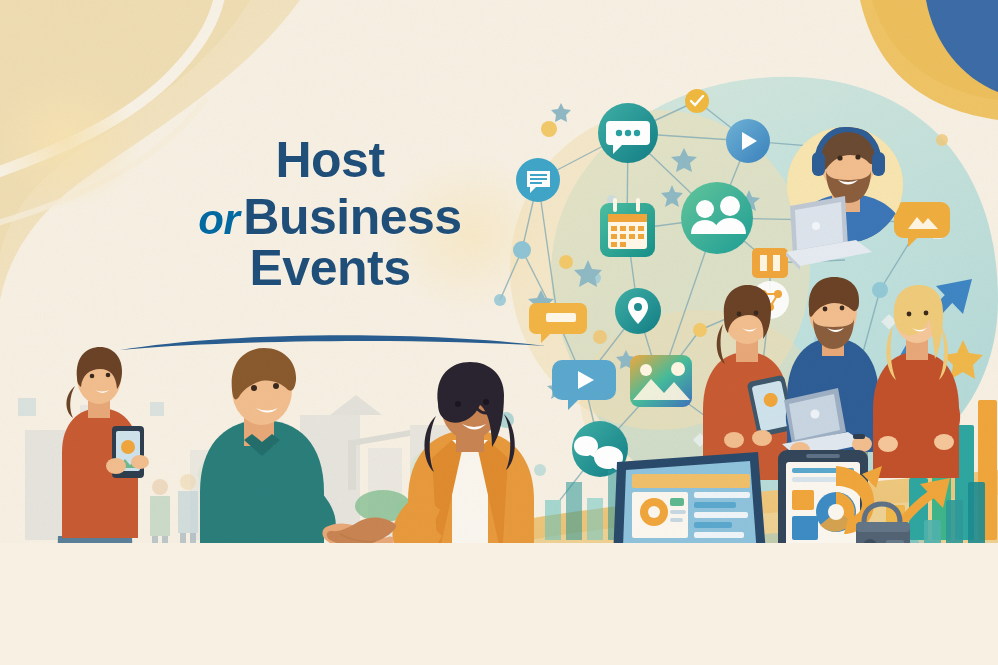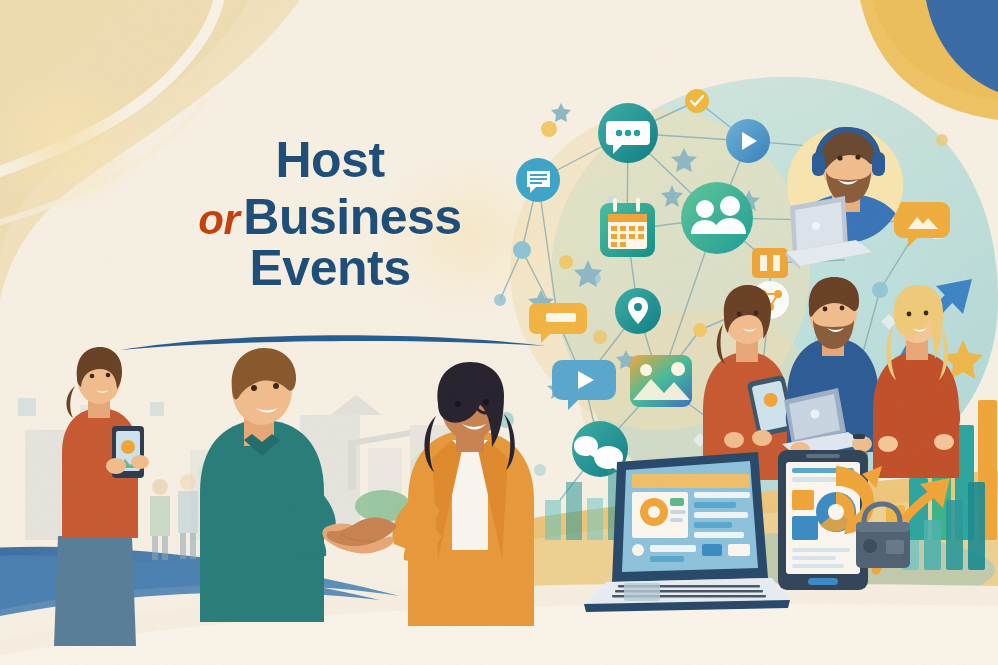--- a/index.html
+++ b/index.html
@@ -2,42 +2,42 @@
 <html><head>
 <meta charset="utf-8">
 <title>Host Community Events or Business Events</title>
 <style>
   html,body{margin:0;padding:0;}
   body{
     width:998px;height:665px;overflow:hidden;
     font-family:"Liberation Sans", sans-serif;
     background:#F7F0E3;
   }
-  #stage{position:relative;width:998px;height:665px;overflow:hidden;background:#F7F0E3;}
+  #stage{position:relative;width:998px;height:543px;overflow:hidden;background:#F7F0E3;}
   #stage svg.layer{position:absolute;left:0;top:0;width:998px;height:665px;display:block;}
   .noclick{pointer-events:none;}
 
   
   #headline{
     position:absolute;left:120px;top:135px;width:420px;
     text-align:center;z-index:40;
   }
   #headline .ln{
     display:block;
     color:#1F4E79;
     font-weight:700;
     letter-spacing:-0.5px;
     line-height:1.02;
     text-shadow:0 1px 0 rgba(255,255,255,.35);
   }
   #headline .ln1{font-size:50px;margin-bottom:6px;}
   #headline .ln2{font-size:50px;margin-bottom:6px;}
   #headline .ln3{font-size:50px;}
   #headline .or{
-    color:#c2410c;font-style:italic;font-weight:700;font-size:42px;
+    color:#0369a1;font-style:italic;font-weight:700;font-size:42px;
     padding-right:4px;
   }
   #swoosh{position:absolute;left:118px;top:330px;width:430px;height:26px;z-index:40;}
 </style>
 </head>
 <body>
 
 <div id="stage">
 
   <svg class="layer noclick" viewBox="0 0 998 665">

